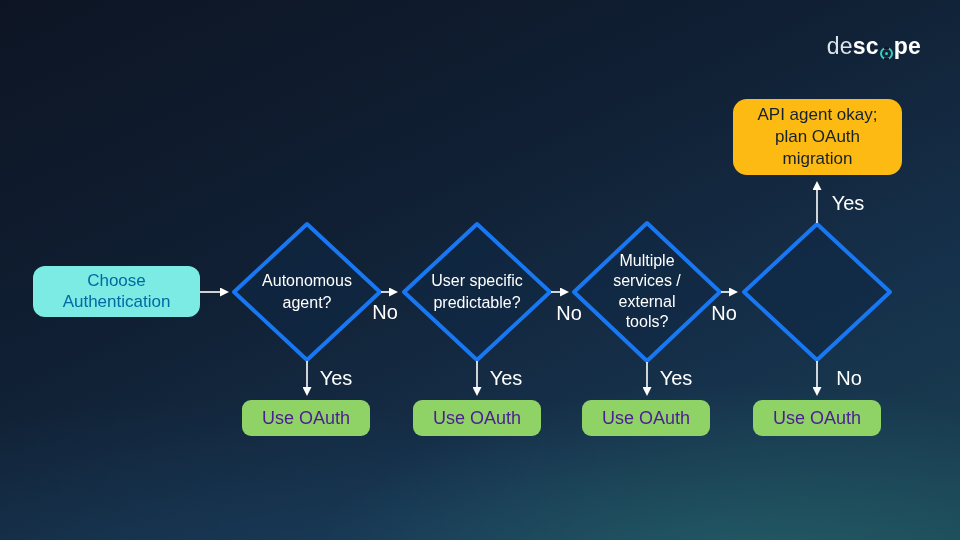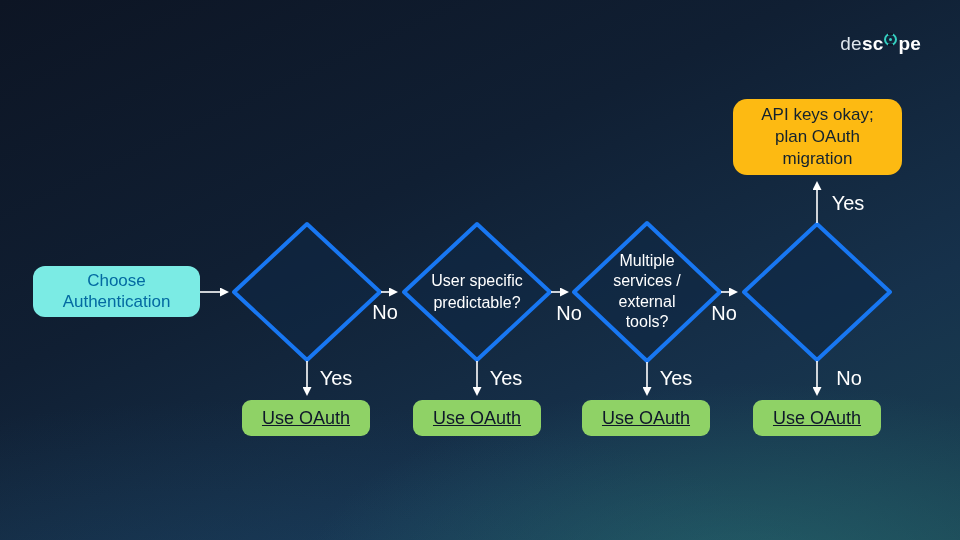--- a/index.html
+++ b/index.html
@@ -8,22 +8,22 @@
     font-family:"Liberation Sans", sans-serif;
     background:
       radial-gradient(75% 60% at 78% 108%, rgba(45,125,125,0.50), rgba(45,125,125,0) 62%),
       radial-gradient(120% 80% at 25% 118%, rgba(35,90,130,0.32), rgba(35,90,130,0) 55%),
       linear-gradient(155deg, #0d1524 0%, #101f33 38%, #16314b 72%, #1a4152 100%);
   }
 
   
   .logo {
     position:absolute; top:33px; right:39px;
-    display:flex; align-items:flex-start;
-    color:#ffffff; font-size:19px; letter-spacing:0.2px;
+    display:flex; align-items:flex-end;
+    color:#ffffff; font-size:23px; letter-spacing:0.2px;
   }
   .logo .lt { font-weight:300; color:#dde5ec; }
   .logo .lb { font-weight:700; }
   .logo-o {
     position:relative; width:13px; height:13px; box-sizing:border-box;
     border:2px solid #35cfc0; border-radius:50%; margin:0 1px;
   }
   .logo-o::before, .logo-o::after {
     content:""; position:absolute; left:2px; width:5px; height:2px; background:#0e1828;
   }
@@ -50,22 +50,22 @@
     background:#7bebe4; color:#0369a1;
     border-radius:12px; font-size:17px; line-height:1.22; font-weight:500;
   }
   .api {
     left:733px; top:99px; width:169px; height:76px;
     background:#fdba12; color:#13222e;
     border-radius:14px; font-size:17px; line-height:1.3; font-weight:500;
   }
   .outcome {
     top:400px; width:128px; height:36px;
-    background:#8fd266; color:#0f172a;
-    border-radius:9px; font-size:18px; font-weight:500;text-decoration:underline;
+    background:#8fd266; color:#4c1d95;
+    border-radius:9px; font-size:18px; font-weight:500;
   }
   .o1 { left:242px; } .o2 { left:413px; } .o3 { left:582px; } .o4 { left:753px; }
 
   .dlabel {
     position:absolute; transform:translate(-50%,-50%);
     width:150px; text-align:center; color:#ffffff;
     font-size:16px; line-height:1.35; white-space:pre-line;
   }
   .d1 { left:307px; top:292px; }
   .d2 { left:477px; top:292px; }
@@ -111,20 +111,22 @@
     <line class="edge" x1="477" y1="361" x2="477" y2="394" marker-end="url(#ah)"></line>
     <line class="edge" x1="647" y1="362" x2="647" y2="394" marker-end="url(#ah)"></line>
     <line class="edge" x1="817" y1="361" x2="817" y2="394" marker-end="url(#ah)"></line>
 
     <line class="edge" x1="817" y1="223" x2="817" y2="183" marker-end="url(#ah)"></line>
   </svg>
 
   <div class="node start">Choose
 Authentication</div>
 
+  <div class="dlabel d1">Autonomous
+agent?</div>
   <div class="dlabel d2">User specific
 predictable?</div>
   <div class="dlabel d3">Multiple
 services /
 external
 tools?</div>
 
   <div class="elabel no1">No</div>
   <div class="elabel no2">No</div>
   <div class="elabel no3">No</div>
@@ -132,21 +134,21 @@
   <div class="elabel dn2">Yes</div>
   <div class="elabel dn3">Yes</div>
   <div class="elabel dn4">No</div>
   <div class="elabel up1">Yes</div>
 
   <div class="node outcome o1">Use OAuth</div>
   <div class="node outcome o2">Use OAuth</div>
   <div class="node outcome o3">Use OAuth</div>
   <div class="node outcome o4">Use OAuth</div>
 
-  <div class="node api">API keys okay;
+  <div class="node api">API agent okay;
 plan OAuth
 migration</div>
 
   <div class="logo">
     <span class="lt">de</span>
       <span class="lb">sc</span>
       <span class="logo-o">
         <span class="logo-dot"></span>
       </span>
       <span class="lb">pe</span>

